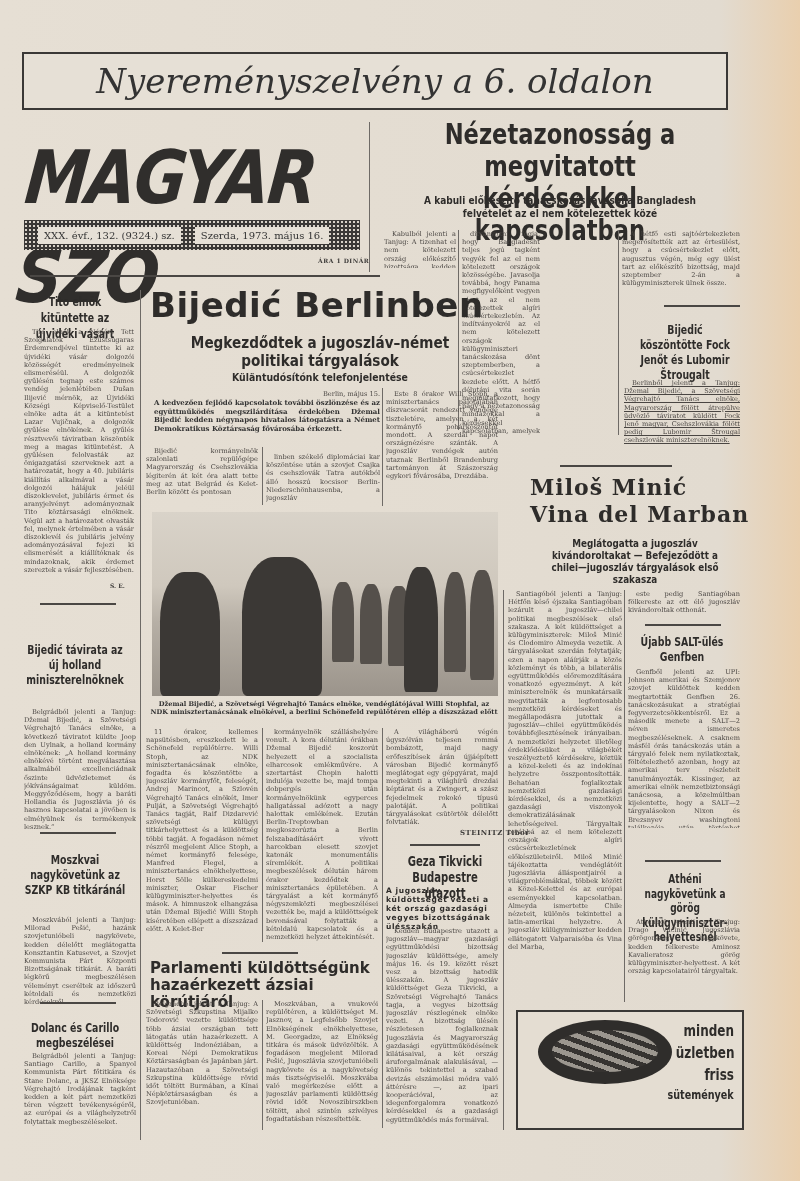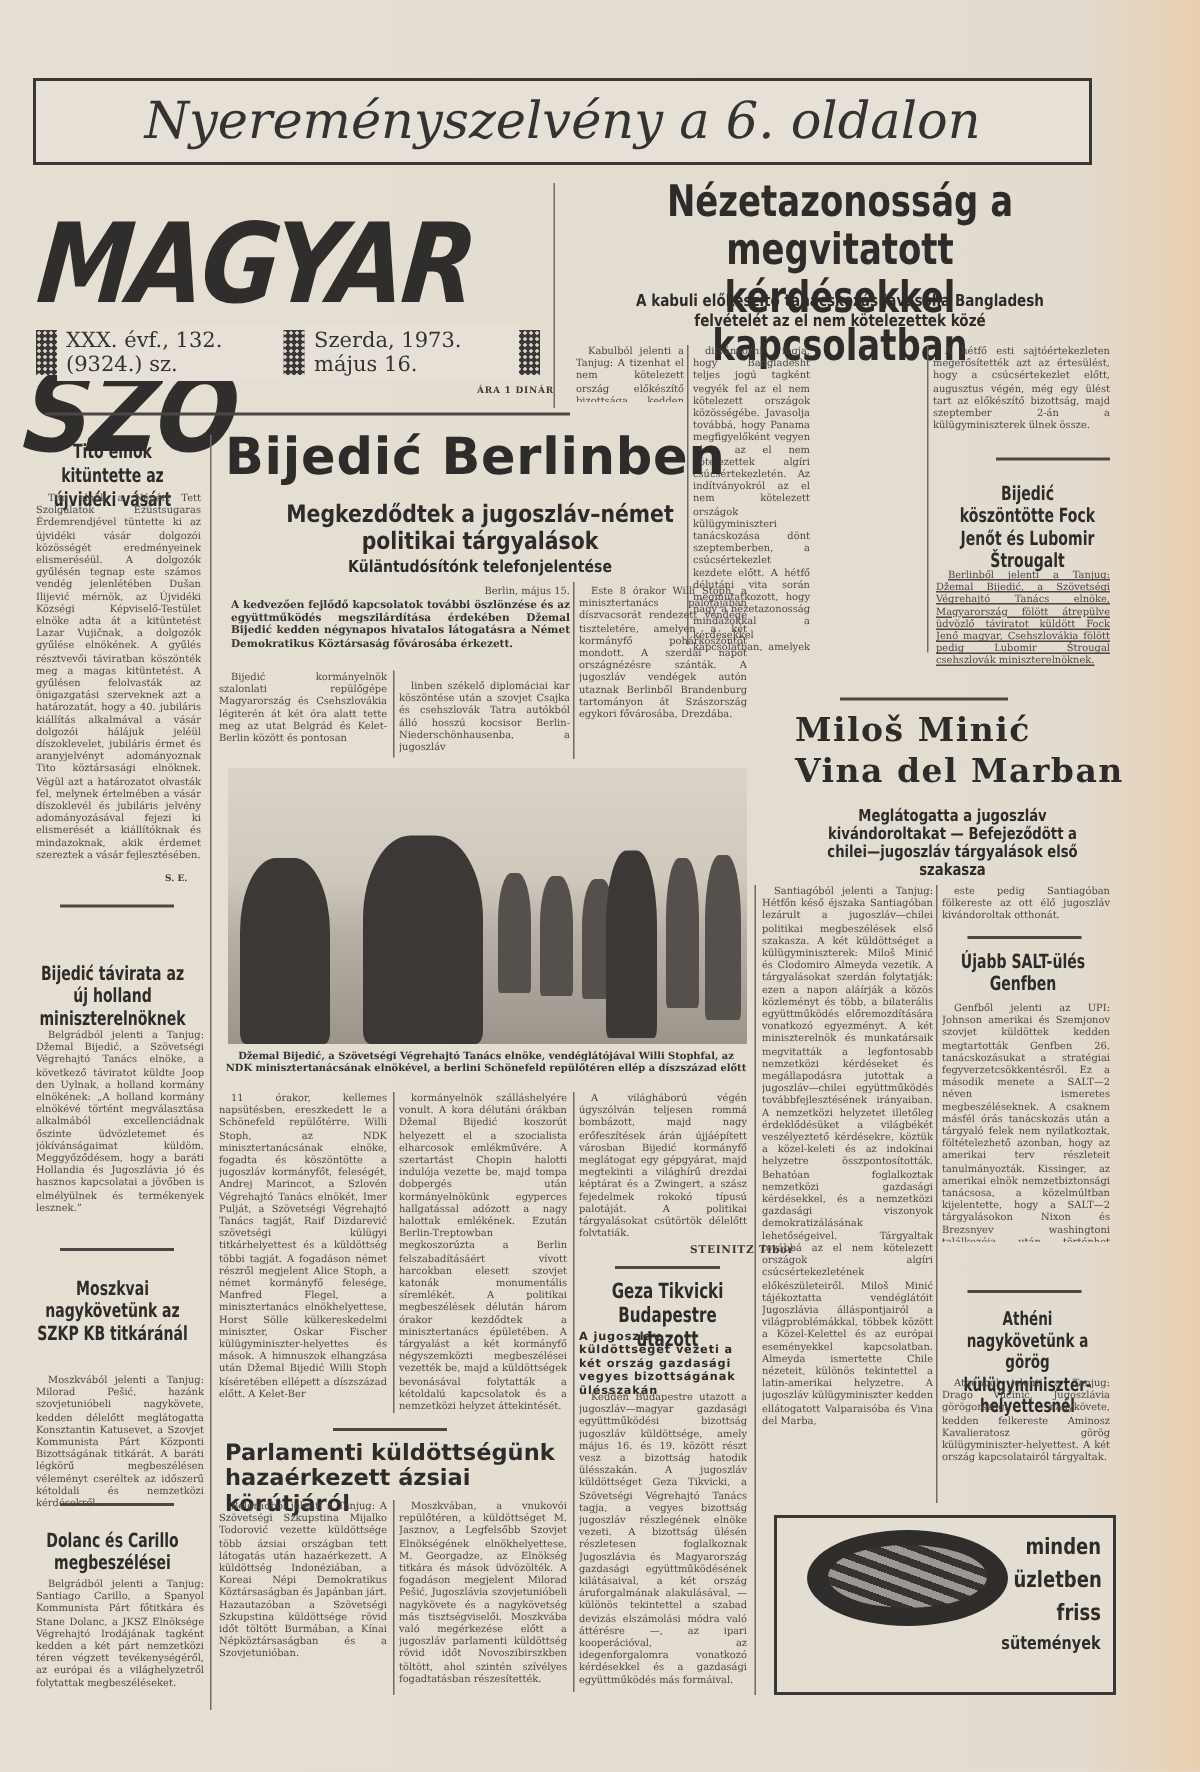--- a/index.html
+++ b/index.html
@@ -29,21 +29,21 @@
     line-height: 86px;
   }
   .dotbar {
     left: 24px; top: 220px; width: 336px; height: 30px;
     background-color: #3a3836;
     background-image: radial-gradient(#d8d2c8 1px, transparent 1.3px);
     background-size: 4px 4px;
     display: flex; align-items: center; gap: 14px; padding: 0 14px;
   }
   .dotbar .box {
-    background: #e6e0d6; font-size: 14px; padding: 3px 6px; color: #333;
+    background: #e6e0d6; font-size: 10px; padding: 3px 6px; color: #333;
     font-family: "DejaVu Serif", serif;
   }
   .price { left: 318px; top: 257px; font-size: 6px; font-weight: bold; letter-spacing: 0.5px; }
   .vsep { width: 1px; background: #6e6a66; }
   .hsep { height: 2px; background: #4a4744; }
   .shortsep { height: 2px; background: #4a4744; }
   .head-cond {
     font-family: "DejaVu Sans", sans-serif; font-weight: bold; color: #2e2c2a;
     text-align: center; transform: scaleX(0.72); transform-origin: center top;
   }
@@ -126,21 +126,21 @@
 <div class="abs vsep" style="left:140px; top:290px; height:850px;"></div>
 
 <div class="abs head-cond" style="left:0; top:294px; width:150px; font-size:13px; line-height:16px;">Tito elnök kitüntette az újvidéki vásárt</div>
 <div class="abs body" style="left:24px; top:328px; width:110px; height:260px;">
     <p>Tito elnök a Népért Tett Szolgálatok Ezüstsugaras Érdemrendjével tüntette ki az újvidéki vásár dolgozói közösségét eredményeinek elismeréséül. A dolgozók gyűlésén tegnap este számos vendég jelenlétében Dušan Ilijević mérnök, az Újvidéki Községi Képviselő-Testület elnöke adta át a kitüntetést Lazar Vujičnak, a dolgozók gyűlése elnökének. A gyűlés résztvevői táviratban köszönték meg a magas kitüntetést. A gyűlésen felolvasták az önigazgatási szerveknek azt a határozatát, hogy a 40. jubiláris kiállítás alkalmával a vásár dolgozói hálájuk jeléül díszoklevelet, jubiláris érmet és aranyjelvényt adományoznak Tito köztársasági elnöknek. Végül azt a határozatot olvasták fel, melynek értelmében a vásár díszoklevél és jubiláris jelvény adományozásával fejezi ki elismerését a kiállítóknak és mindazoknak, akik érdemet szereztek a vásár fejlesztésében.</p>
   </div>
 <div class="abs" style="left:110px; top:582px; font-size:6px; font-weight:bold;">S. E.</div>
 <div class="abs shortsep" style="left:40px; top:603px; width:76px;"></div>
 
 <div class="abs head-cond" style="left:0; top:642px; width:150px; font-size:13px; line-height:15px;">Bijedić távirata az új holland miniszterelnöknek</div>
-<div class="abs body" style="left:24px; top:686px; width:112px; height:140px;">
+<div class="abs body" style="left:24px; top:708px; width:112px; height:140px;">
     <p>Belgrádból jelenti a Tanjug: Džemal Bijedić, a Szövetségi Végrehajtó Tanács elnöke, a következő táviratot küldte Joop den Uylnak, a holland kormány elnökének: „A holland kormány elnökévé történt megválasztása alkalmából excellenciádnak őszinte üdvözletemet és jókívánságaimat küldöm. Meggyőződésem, hogy a baráti Hollandia és Jugoszlávia jó és hasznos kapcsolatai a jövőben is elmélyülnek és termékenyek lesznek.”</p>
   </div>
 <div class="abs shortsep" style="left:40px; top:832px; width:76px;"></div>
 
 <div class="abs head-cond" style="left:0; top:852px; width:150px; font-size:13px; line-height:15px;">Moszkvai nagykövetünk az SZKP KB titkáránál</div>
 <div class="abs body" style="left:24px; top:886px; width:112px; height:100px;margin-top:30px;">
     <p>Moszkvából jelenti a Tanjug: Milorad Pešić, hazánk szovjetunióbeli nagykövete, kedden délelőtt meglátogatta Konsztantin Katusevet, a Szovjet Kommunista Párt Központi Bizottságának titkárát. A baráti légkörű megbeszélésen véleményt cseréltek az időszerű kétoldali és nemzetközi kérdésekről.</p>
   </div>
 <div class="abs shortsep" style="left:40px; top:1002px; width:76px;"></div>
 

